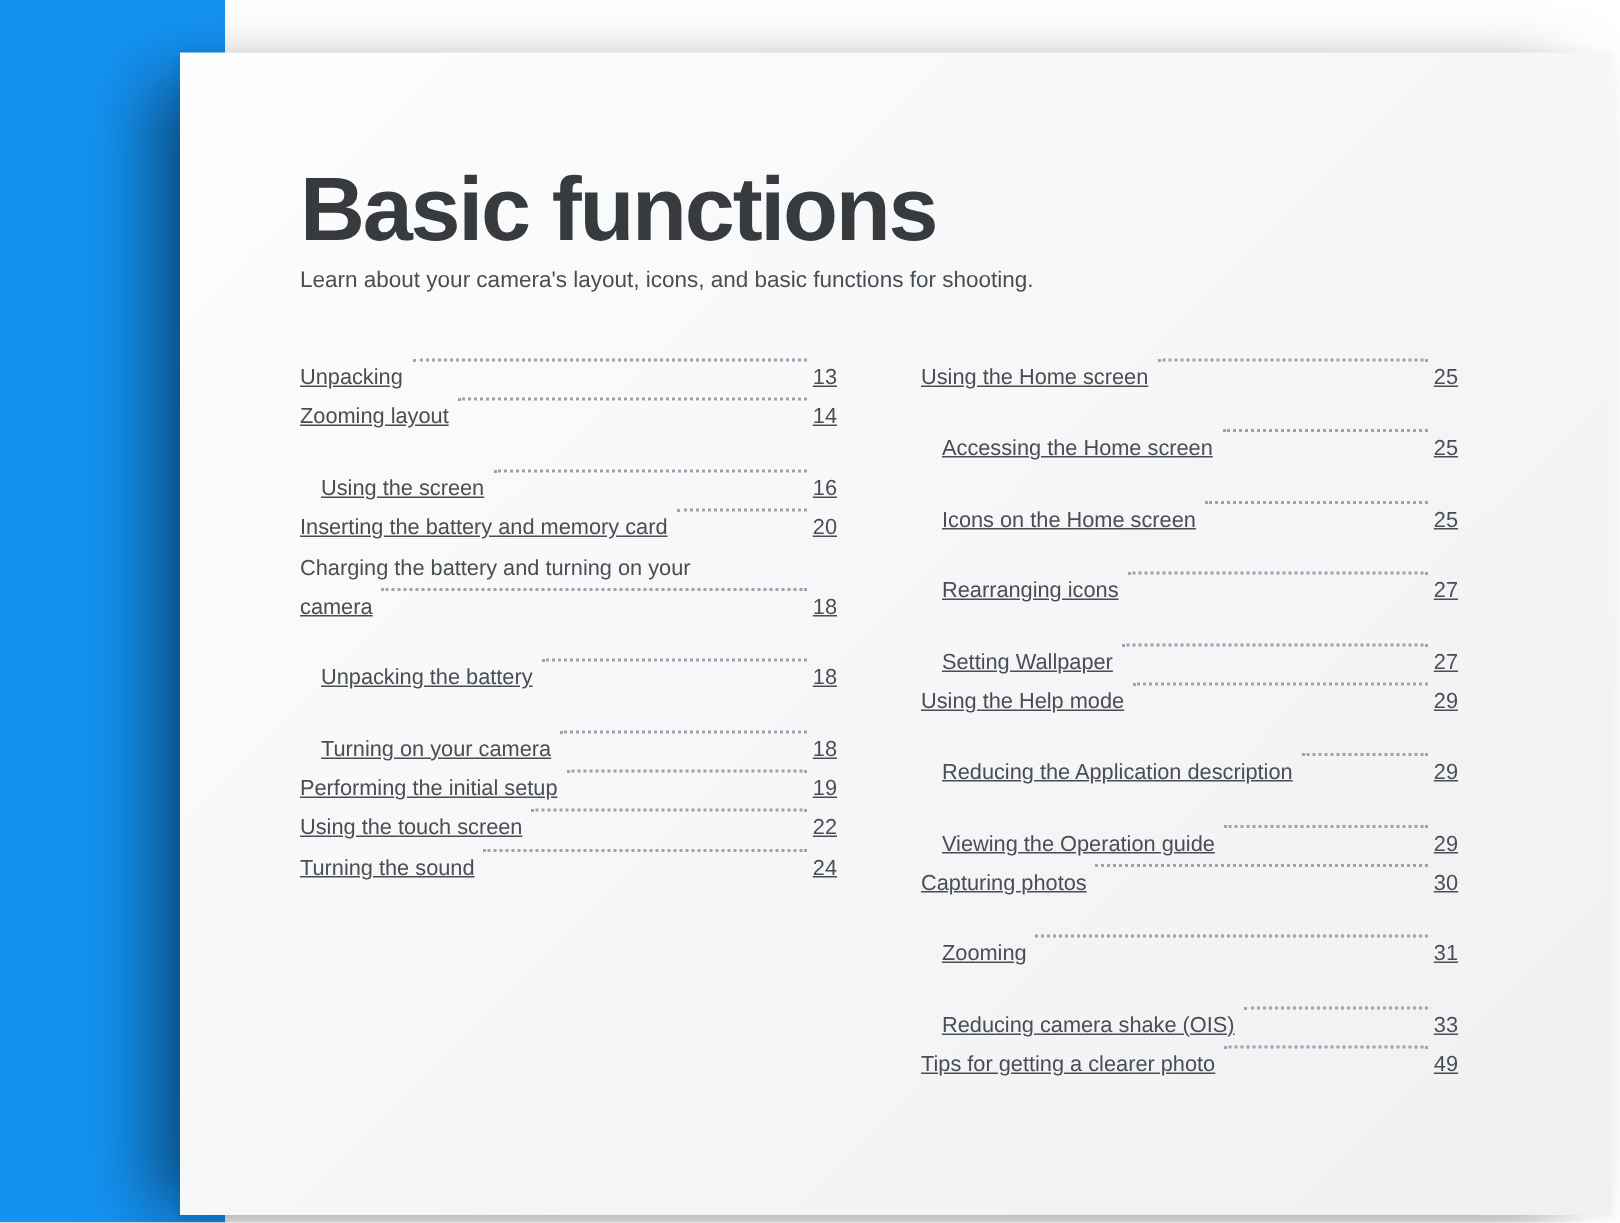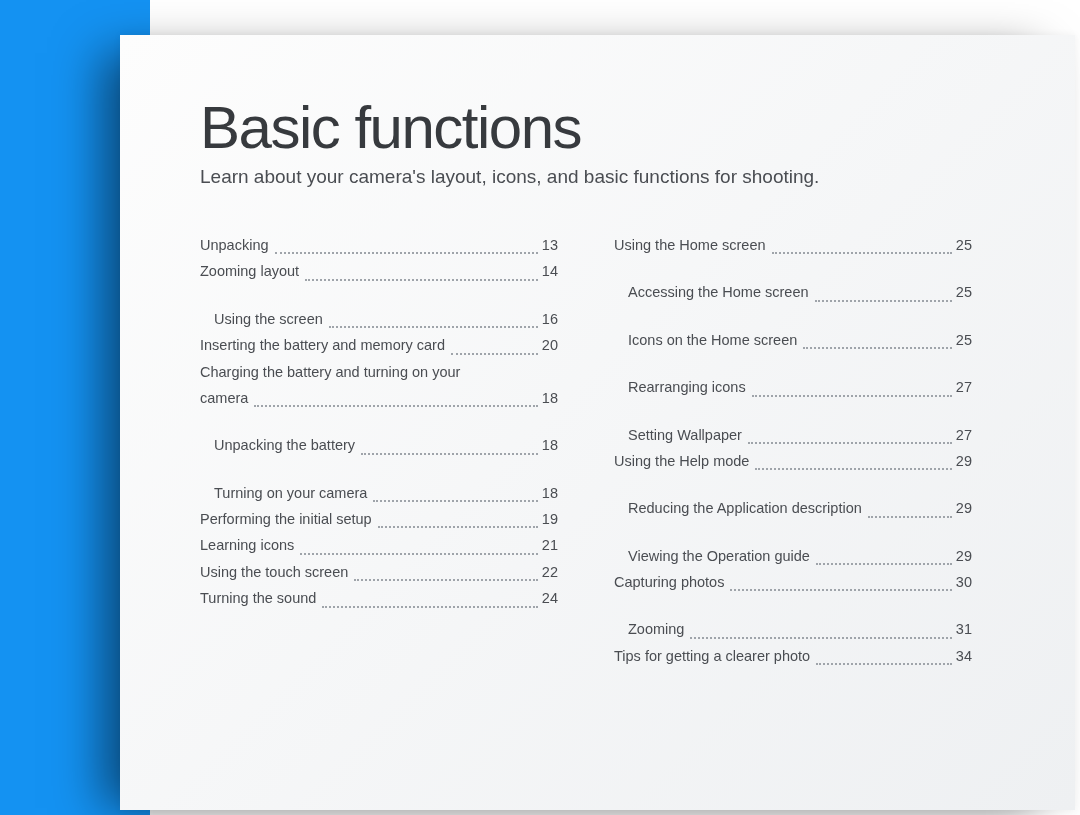--- a/index.html
+++ b/index.html
@@ -34,42 +34,43 @@
     background: linear-gradient(135deg, #fdfdfd 0%, #eef0f2 100%);
     box-shadow: -28px 8px 45px -10px rgba(0,0,0,0.5), 0 0 8px rgba(0,0,0,0.05);
   }
   .content {
     padding: 58px 70px 0 80px;
     color: #373a3e;
   }
   .title {
     font-size: 60px;
     letter-spacing: -1.5px;
-    font-weight: 400;
-    margin: 0 0 4px 0;
+    font-weight: 700;
+    margin: 12px 0 4px 0;
   }
   .subtitle {
-    font-size: 19px;
+    font-size: 15px;
     color: #4a4d52;
     margin-bottom: 44px;
   }
   .toc {
     display: flex;
     gap: 56px;
   }
   .col {
     width: 358px;
     font-size: 14.5px;
     line-height: 1.82;
     color: #4a4d52;
   }
   .row {
     display: flex;
-    align-items: flex-end;
+    align-items: flex-start;
     white-space: nowrap;
+    text-decoration: underline;
   }
   .label {
     flex: 0 0 auto;
   }
   .leader {
     flex: 1 1 auto;
     border-bottom: 2px dotted #9fa4aa;
     margin: 0 4px 4px 6px;
     min-width: 8px;
   }
@@ -131,25 +132,20 @@
               <span class="label">Turning on your camera</span>
               <span class="leader"></span>
               <span class="pg">18</span>
             </div>
             <div class="row">
               <span class="label">Performing the initial setup</span>
               <span class="leader"></span>
               <span class="pg">19</span>
             </div>
             <div class="row">
-              <span class="label">Learning icons</span>
-              <span class="leader"></span>
-              <span class="pg">21</span>
-            </div>
-            <div class="row">
               <span class="label">Using the touch screen</span>
               <span class="leader"></span>
               <span class="pg">22</span>
             </div>
             <div class="row">
               <span class="label">Turning the sound</span>
               <span class="leader"></span>
               <span class="pg">24</span>
             </div>
           </div>
@@ -197,22 +193,27 @@
             <div class="row">
               <span class="label">Capturing photos</span>
               <span class="leader"></span>
               <span class="pg">30</span>
             </div>
             <div class="row sub">
               <span class="label">Zooming</span>
               <span class="leader"></span>
               <span class="pg">31</span>
             </div>
+            <div class="row sub">
+              <span class="label">Reducing camera shake (OIS)</span>
+              <span class="leader"></span>
+              <span class="pg">33</span>
+            </div>
             <div class="row">
               <span class="label">Tips for getting a clearer photo</span>
               <span class="leader"></span>
-              <span class="pg">34</span>
+              <span class="pg">49</span>
             </div>
           </div>
       </div>
     </div>
   </div>
 </div>
 
 </body></html>

